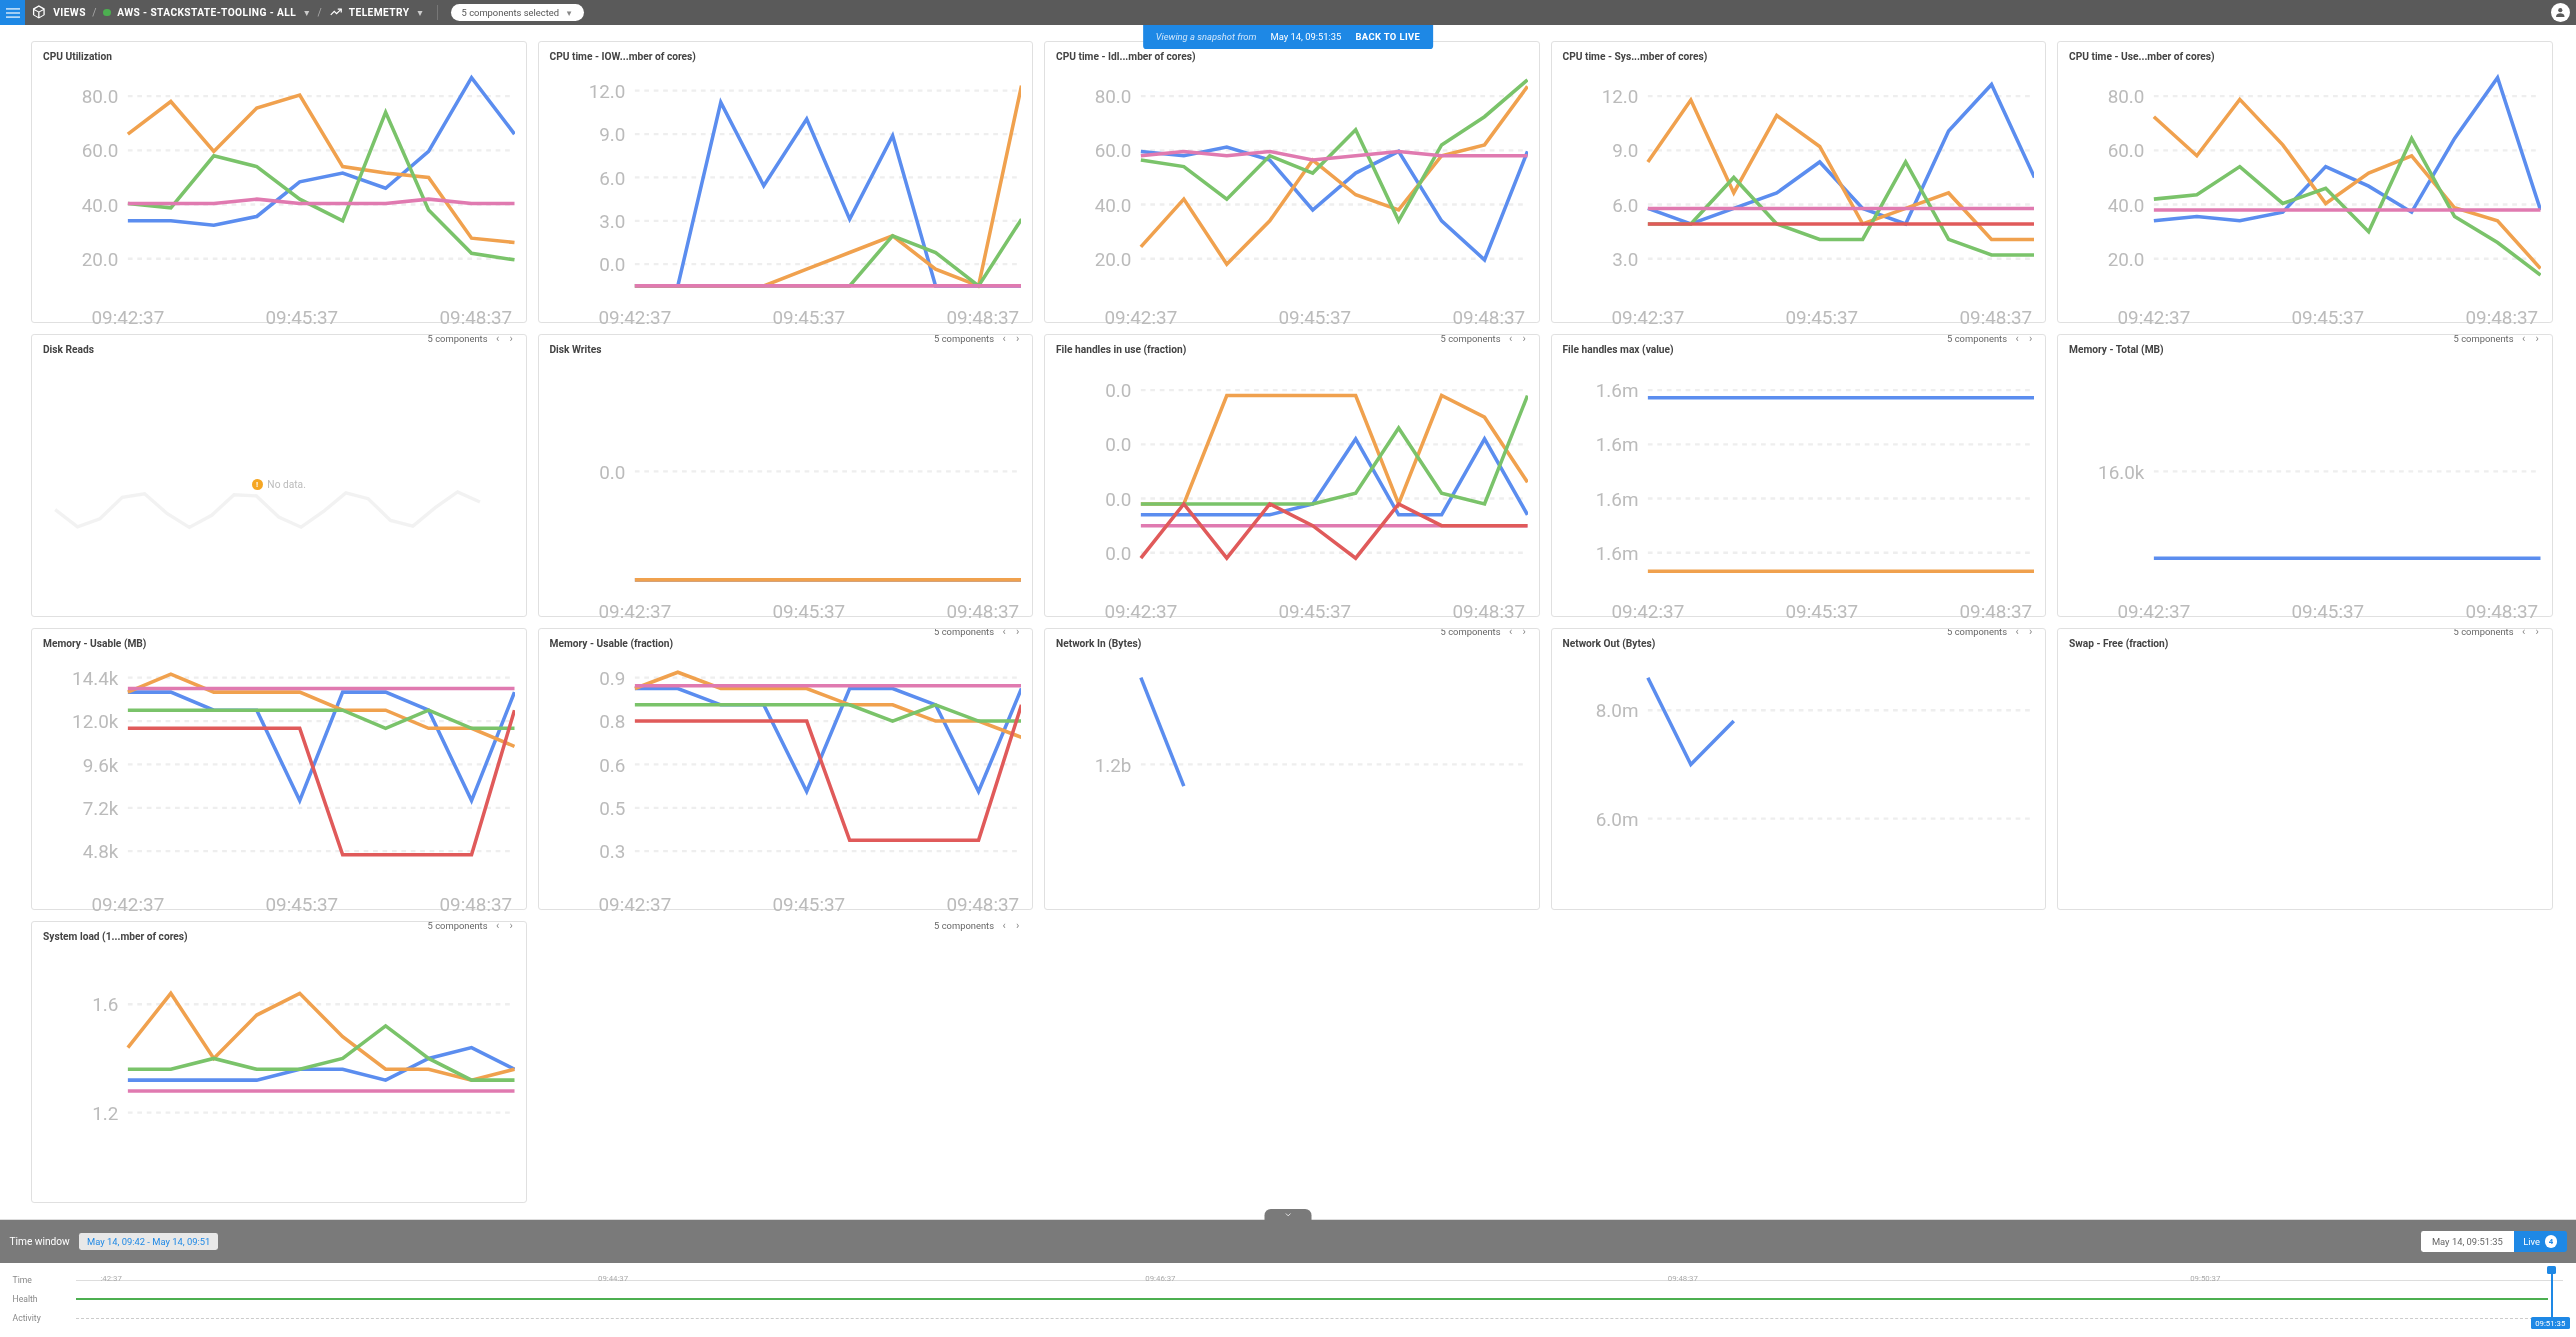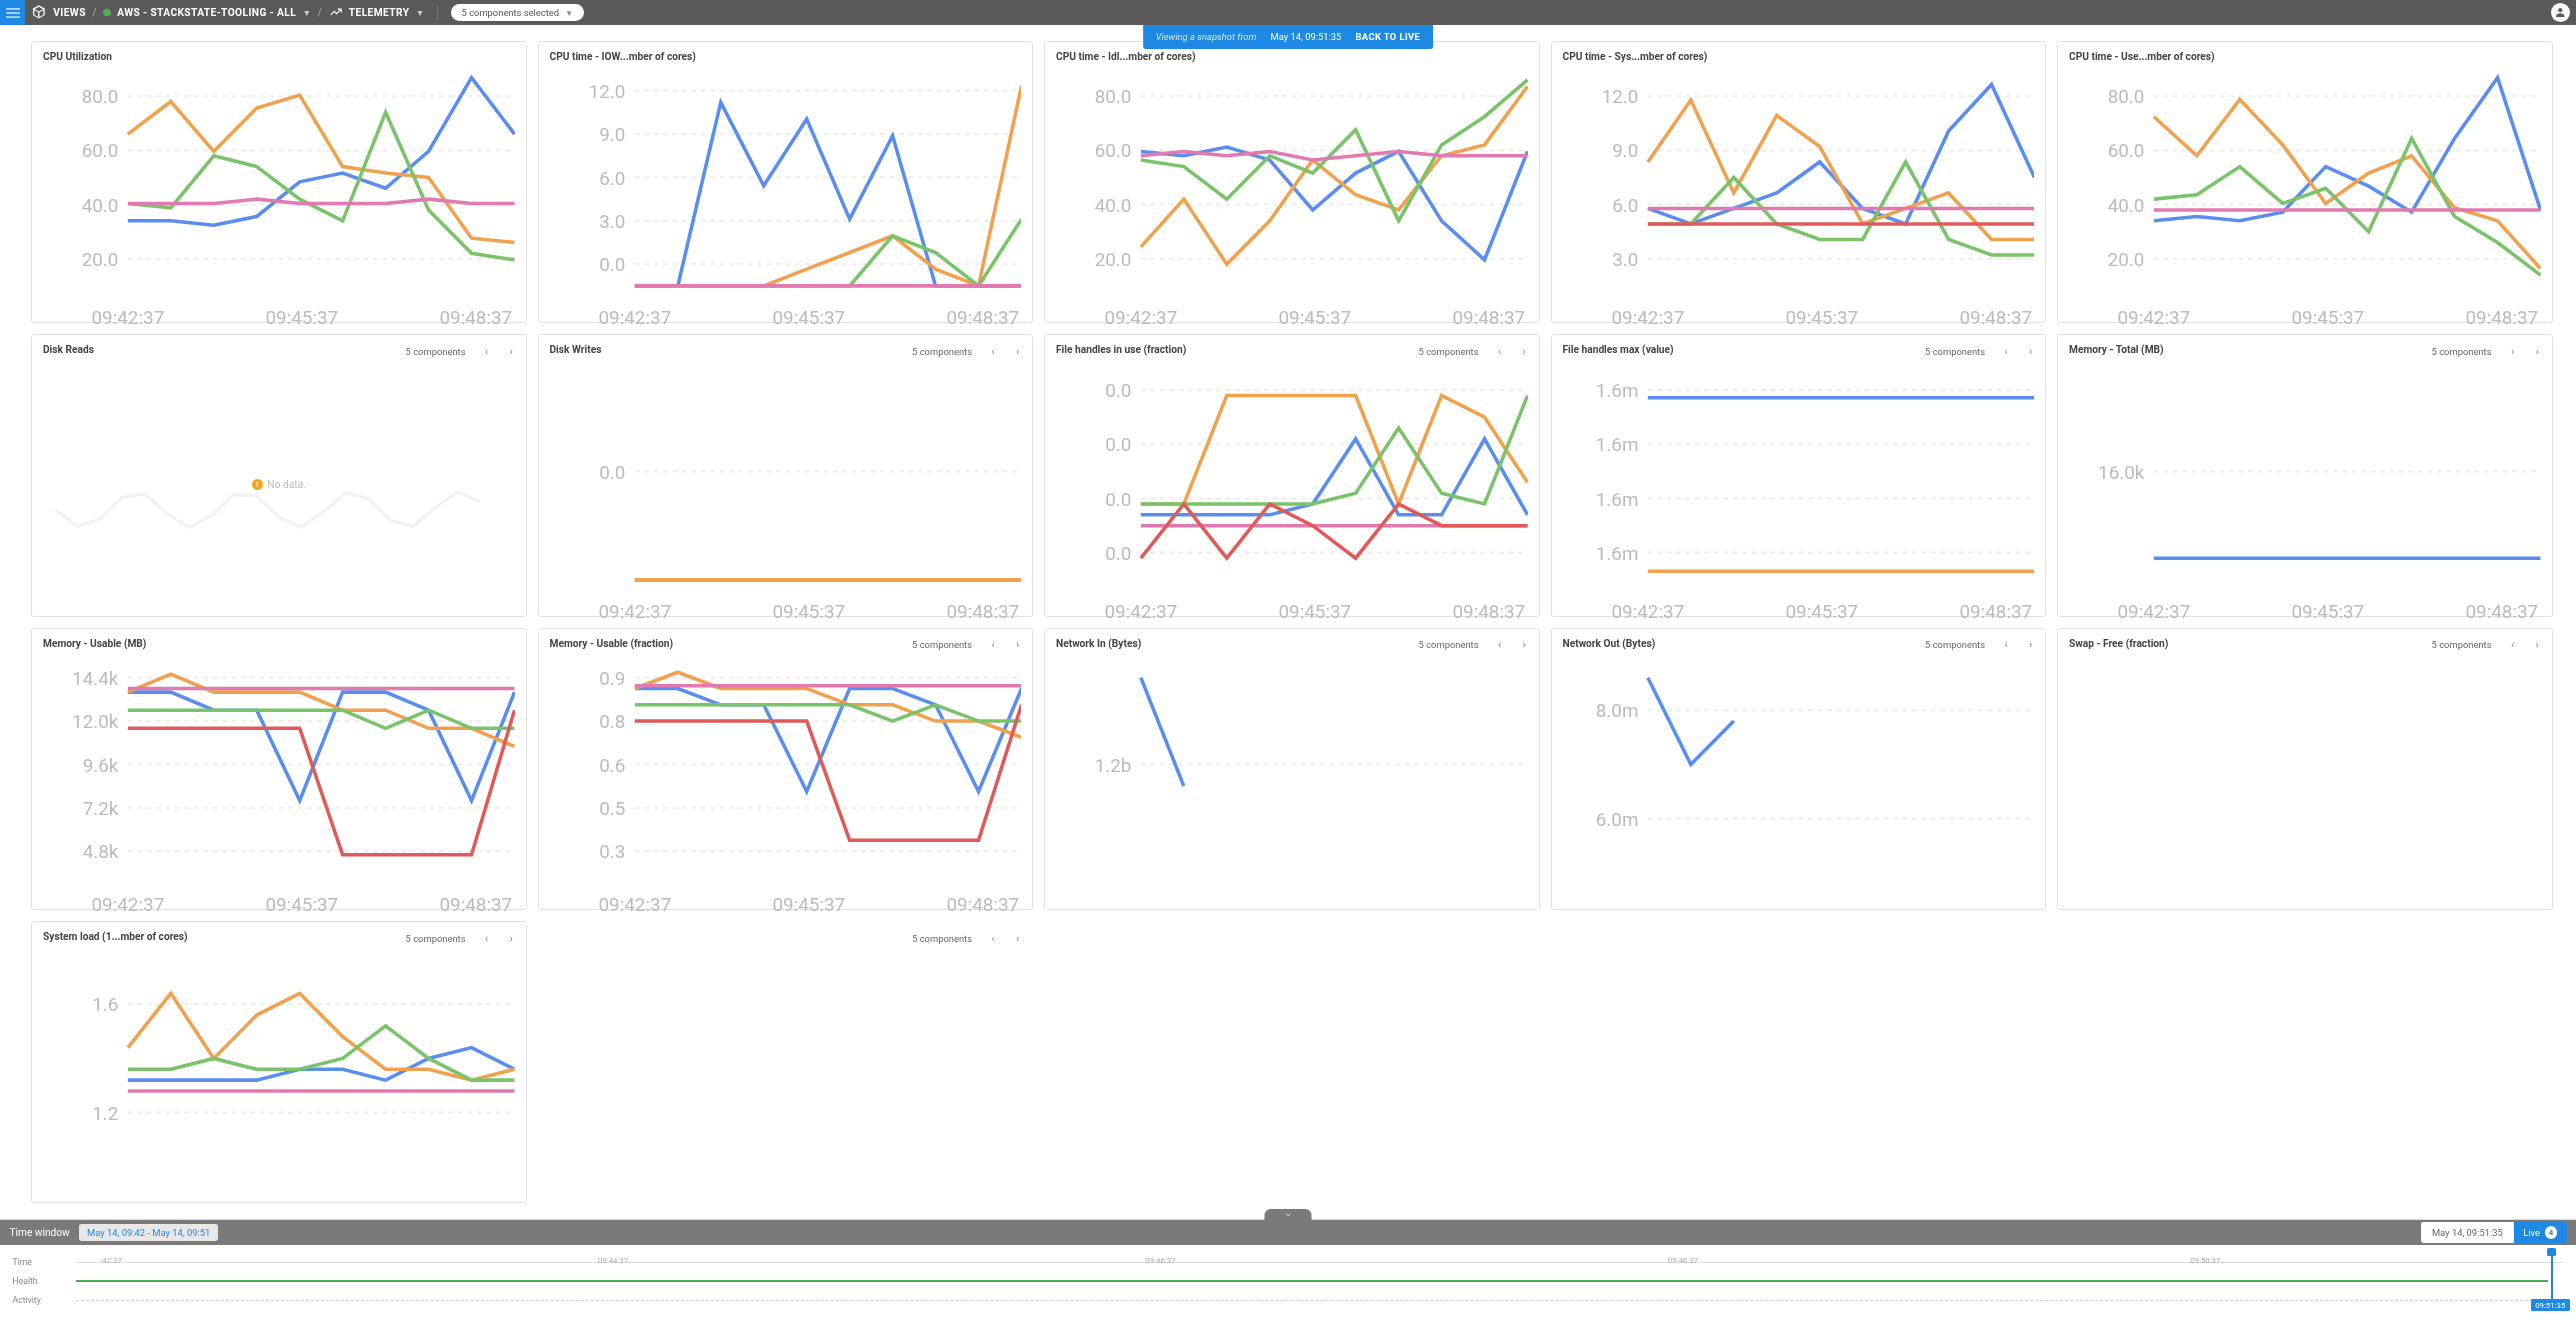--- a/index.html
+++ b/index.html
@@ -19,28 +19,28 @@
 .avatar{width:19px;height:19px;border-radius:50%;background:#fff;margin-left:auto;display:flex;align-items:center;justify-content:center}
 .avatar svg{width:12.6px;height:12.6px;fill:#5a5a5a}
 .snapshot-banner{position:absolute;left:50%;transform:translateX(-50%);top:25px;background:#1e88e5;color:#fff;padding:6.3px 12.6px;font-size:9.4px;display:flex;align-items:center;gap:14px;z-index:10;border-radius:0 0 3.1px 3.1px}
 .snapshot-banner .lbl{color:#cfe6fb;font-style:italic}
 .snapshot-banner .back{font-weight:700;letter-spacing:0.4px;cursor:pointer}
 .grid{display:grid;grid-template-columns:repeat(5,1fr);gap:11px;padding:15.7px 23.5px 15.7px 31px;overflow-y:auto;height:calc(100vh - 25px - 118px)}
 .card{border:0.8px solid #e0e0e0;border-radius:3.1px;padding:9.4px 11px 7.8px;display:flex;flex-direction:column;min-height:176px}
 .card-title{font-weight:700;font-size:10.2px;color:#444;margin-bottom:6.3px}
 .chart-wrap{flex:1;position:relative}
 .chart-wrap svg{width:100%;height:100%}
-.card-foot{display:flex;align-items:center;justify-content:flex-end;gap:18px;margin-top:15px;font-size:9.4px;color:#666}
+.card-foot{display:flex;align-items:center;justify-content:flex-end;gap:7px;margin-top:2px;font-size:9.4px;color:#666}
 .card-foot .navbtn{cursor:pointer;color:#888;font-size:11px;padding:0 1.6px}
 .no-data{display:flex;align-items:center;justify-content:center;gap:4.7px;height:100%;color:#bbb;font-size:10.2px}
 .no-data .warn{width:11px;height:11px;border-radius:50%;background:#f5a623;color:#fff;display:flex;align-items:center;justify-content:center;font-size:7.8px;font-weight:700}
 .bottom-panel{position:fixed;bottom:0;left:0;right:0;height:118px;background:#fff;border-top:0.8px solid #ddd}
 .collapse-tab{position:absolute;top:-11px;left:50%;transform:translateX(-50%);width:47px;height:11px;background:#7a7a7a;border-radius:6.3px 6.3px 0 0;display:flex;align-items:center;justify-content:center;cursor:pointer}
 .collapse-tab svg{width:9.4px;height:9.4px;stroke:#fff;fill:none;stroke-width:2}
-.tw-bar{height:25px;background:#7a7a7a;display:flex;align-items:center;padding:0 9.4px;color:#fff;font-size:10.2px;gap:9.4px}
+.tw-bar{height:43px;background:#7a7a7a;display:flex;align-items:center;padding:0 9.4px;color:#fff;font-size:10.2px;gap:9.4px}
 .tw-chip{background:#bbb;color:#1e88e5;padding:3.1px 7.8px;border-radius:2.4px;font-size:9.4px;background:#e8e8e8}
 .tw-right{margin-left:auto;display:flex;align-items:center;gap:0}
 .ts-box{background:#fff;color:#666;padding:4.7px 11px;font-size:9.4px;border-radius:2.4px 0 0 2.4px}
 .live-btn{background:#1e88e5;color:#fff;padding:4.7px 9.4px;font-size:9.4px;border-radius:0 2.4px 2.4px 0;display:flex;align-items:center;gap:4.7px;cursor:pointer}
 .live-badge{background:#fff;color:#1e88e5;border-radius:50%;width:12.6px;height:12.6px;display:flex;align-items:center;justify-content:center;font-size:7.8px;font-weight:700}
 .timeline{padding:7.8px 12.6px 6.3px;position:relative}
 .tl-row{display:flex;align-items:center;height:19px;font-size:8.6px;color:#888}
 .tl-row .lbl{width:63px;color:#888}
 .tl-track{flex:1;position:relative;height:9.4px}
 .tl-tick{position:absolute;font-size:7.8px;color:#aaa;top:-1.6px}

